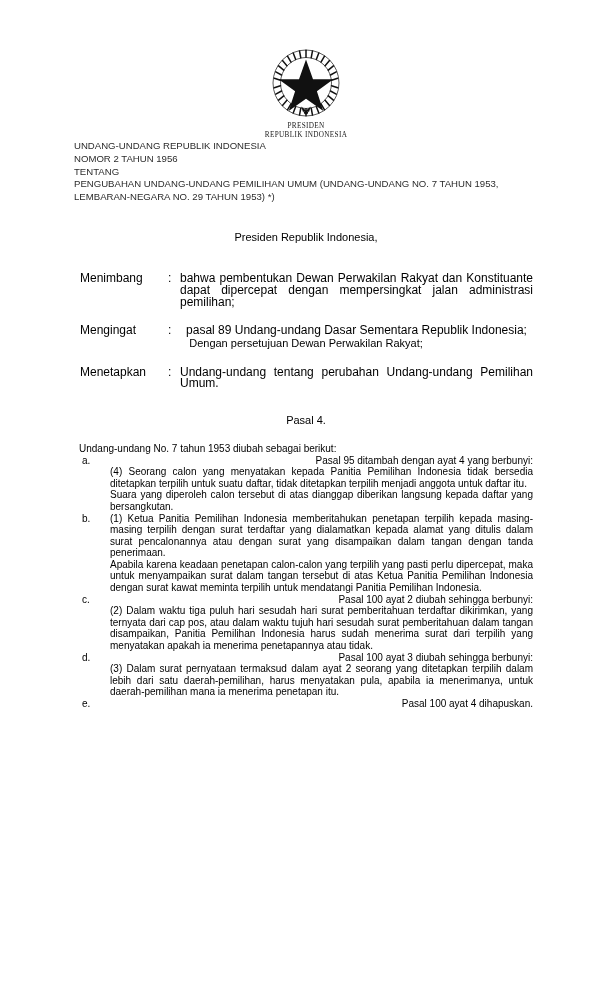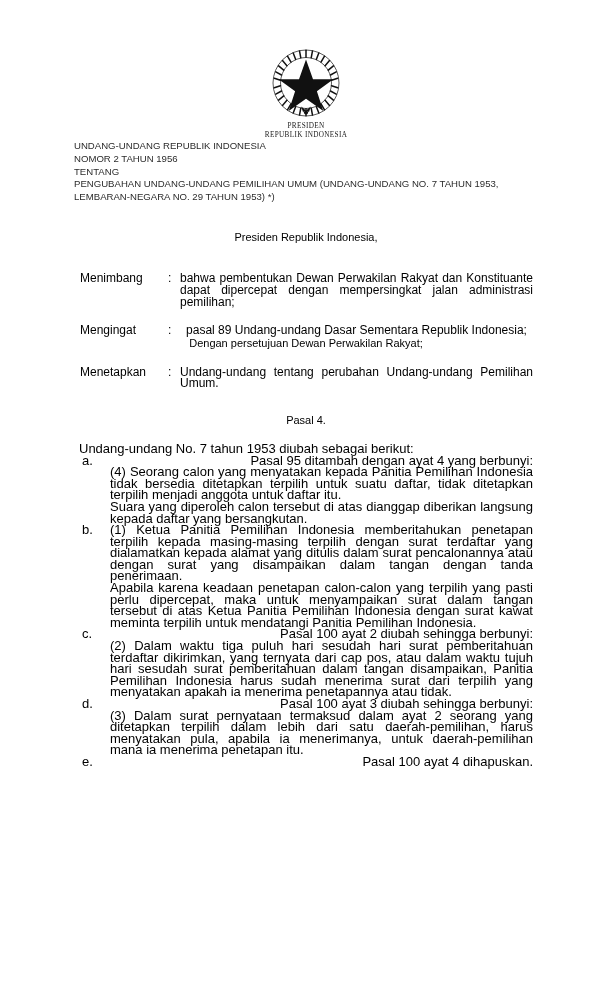--- a/index.html
+++ b/index.html
@@ -88,21 +88,21 @@
     text-align: justify;
     text-justify: inter-word;
   }
   .kv-value.nojust { text-align: center; }
 
   
   .body-block {
     margin-top: 17px;
     padding-left: 67px;
     padding-right: 67px;
-    font-size: 13px;
+    font-size: 10px;
     line-height: 11.6px;
   }
   .intro-line {
     text-align: left;
     margin-bottom: 0;
   }
   .list {
     margin: 0;
     padding: 0;
     list-style: none;

